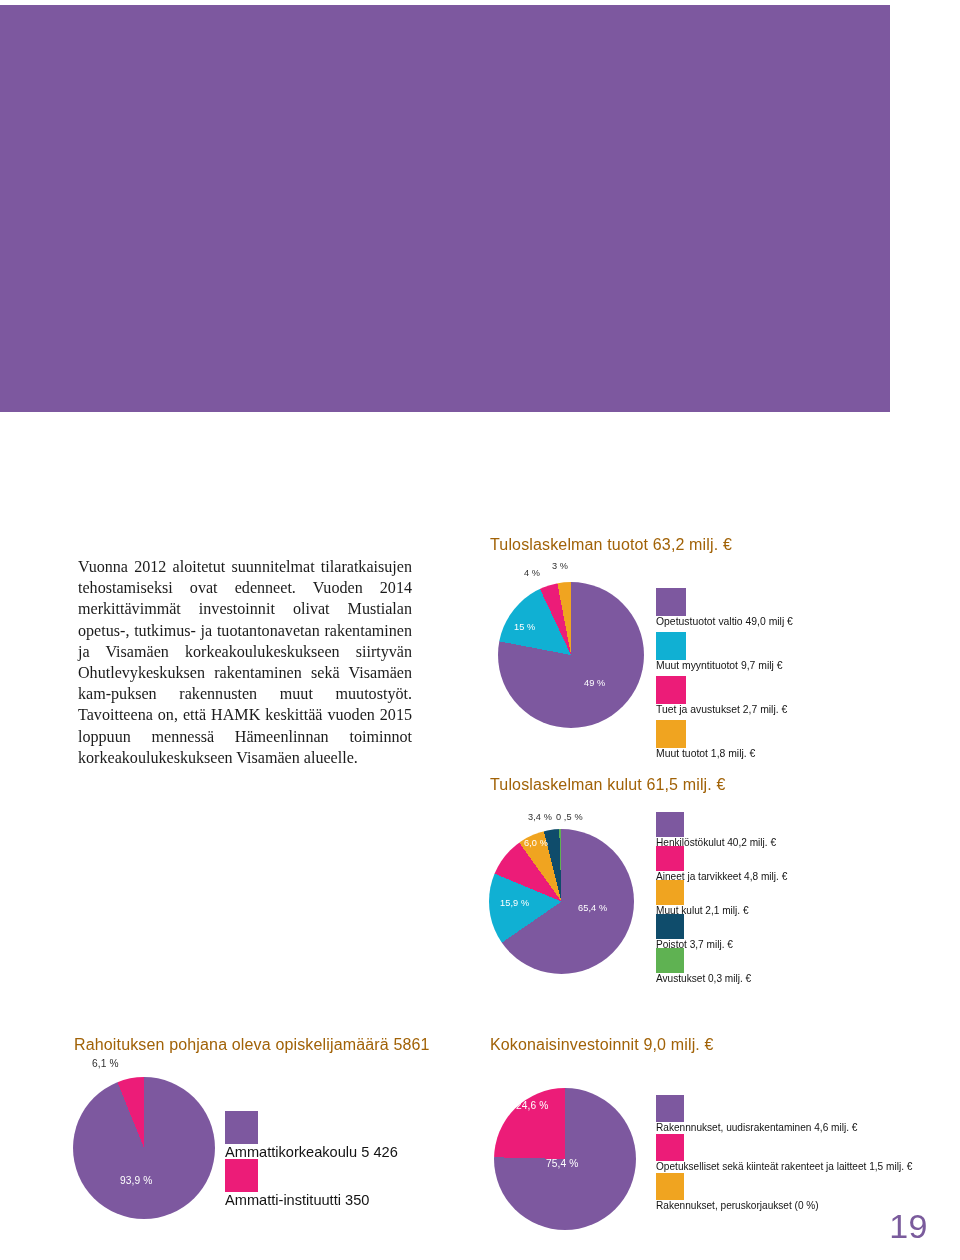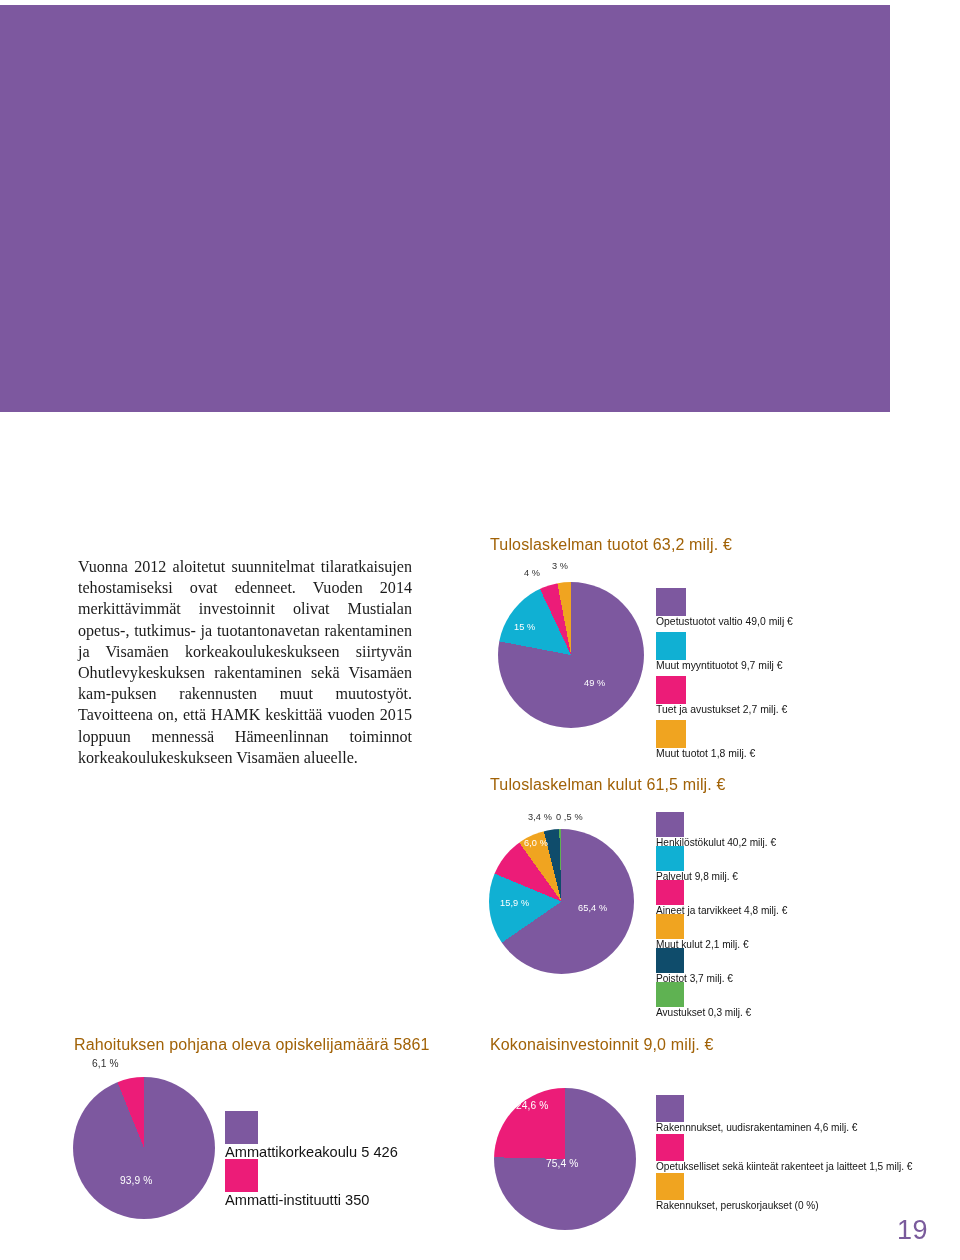--- a/index.html
+++ b/index.html
@@ -157,21 +157,21 @@
   #c4-legend .legend-row { height: 39px; }
   #c4-legend .swatch { width: 28px; height: 27px; margin-right: 26px; }
   #c4-legend .legend-text { font-size: 10.1px; }
 
   
   #page-number {
     position: absolute;
     right: 32px;
     bottom: 14px;
     font-family: "Liberation Sans", sans-serif;
-    font-size: 27px;
+    font-size: 34px;
     color: #7a5b9c;
     letter-spacing: .5px;
   }
 </style>
 </head>
 <body>
 
 <div id="banner"></div>
 
 <div id="article">
@@ -210,24 +210,20 @@
 <div class="pie-label inside" id="c2-lbl-88">8,8 %</div>
 <div class="pie-label inside" id="c2-lbl-60">6,0 %</div>
 <div class="pie-label outside" id="c2-lbl-34">3,4 %</div>
 <div class="pie-label outside" id="c2-lbl-05">0 ,5 %</div>
 <div class="legend" id="c2-legend">
   <div class="legend-row">
     <span class="swatch" style="background:#7d589f"></span>
     <span class="legend-text">Henkilöstökulut 40,2 milj. €</span>
   </div>
   <div class="legend-row">
-    <span class="swatch" style="background:#10b0d3"></span>
-    <span class="legend-text">Palvelut 9,8 milj. €</span>
-  </div>
-  <div class="legend-row">
     <span class="swatch" style="background:#ec1c78"></span>
     <span class="legend-text">Aineet ja tarvikkeet 4,8 milj. €</span>
   </div>
   <div class="legend-row">
     <span class="swatch" style="background:#f0a420"></span>
     <span class="legend-text">Muut kulut 2,1 milj. €</span>
   </div>
   <div class="legend-row">
     <span class="swatch" style="background:#0f4c6b"></span>
     <span class="legend-text">Poistot 3,7 milj. €</span>

